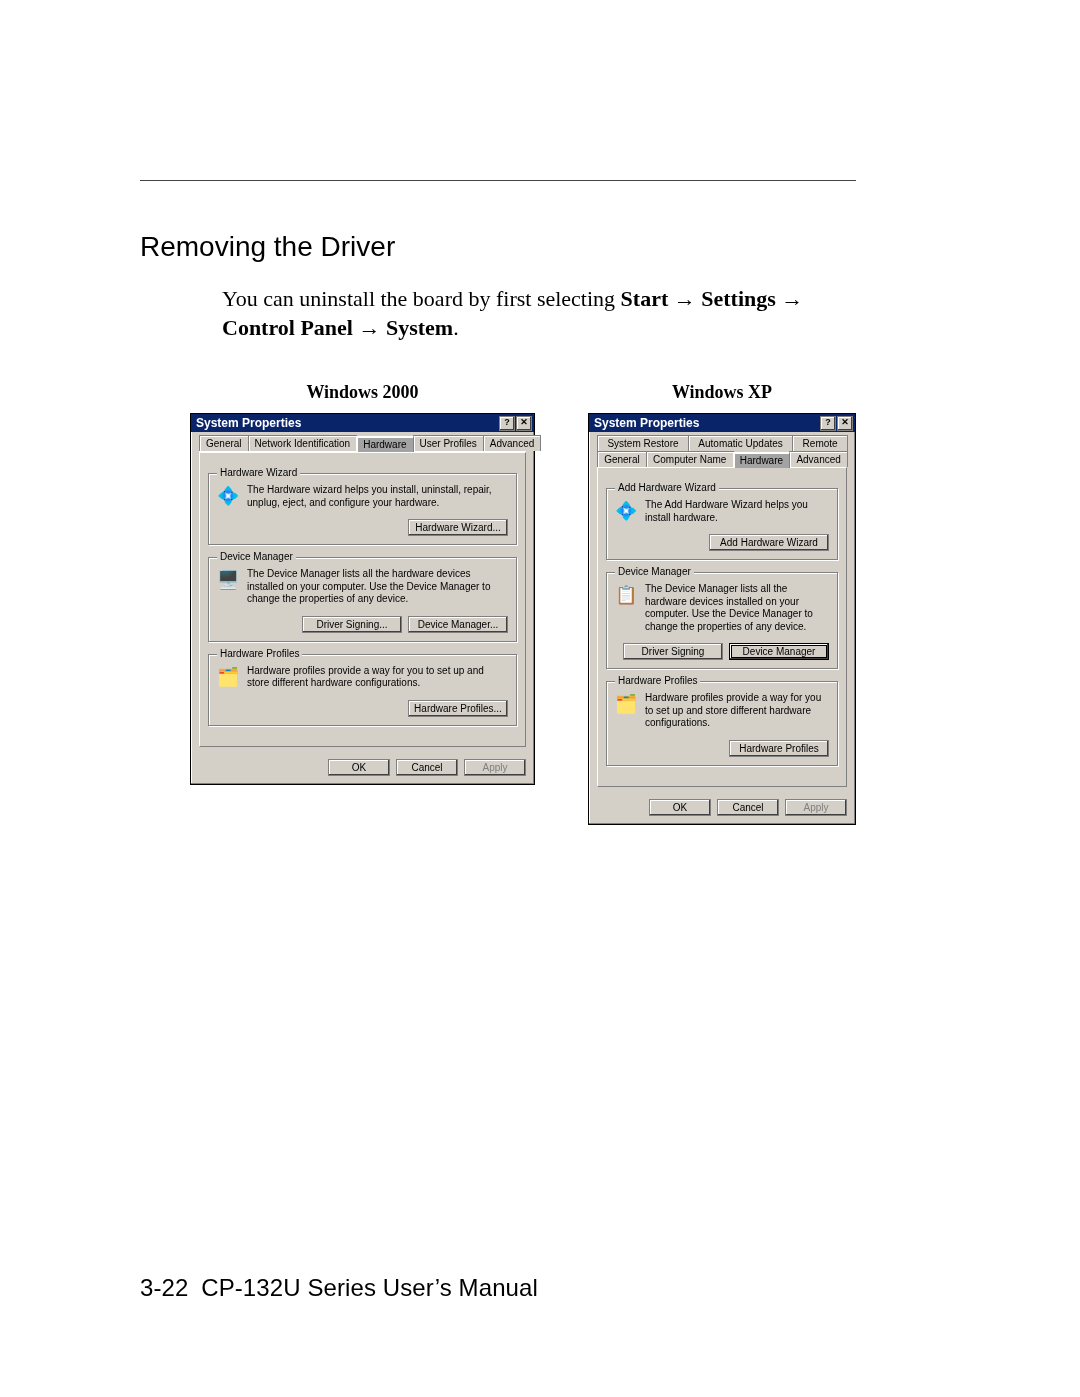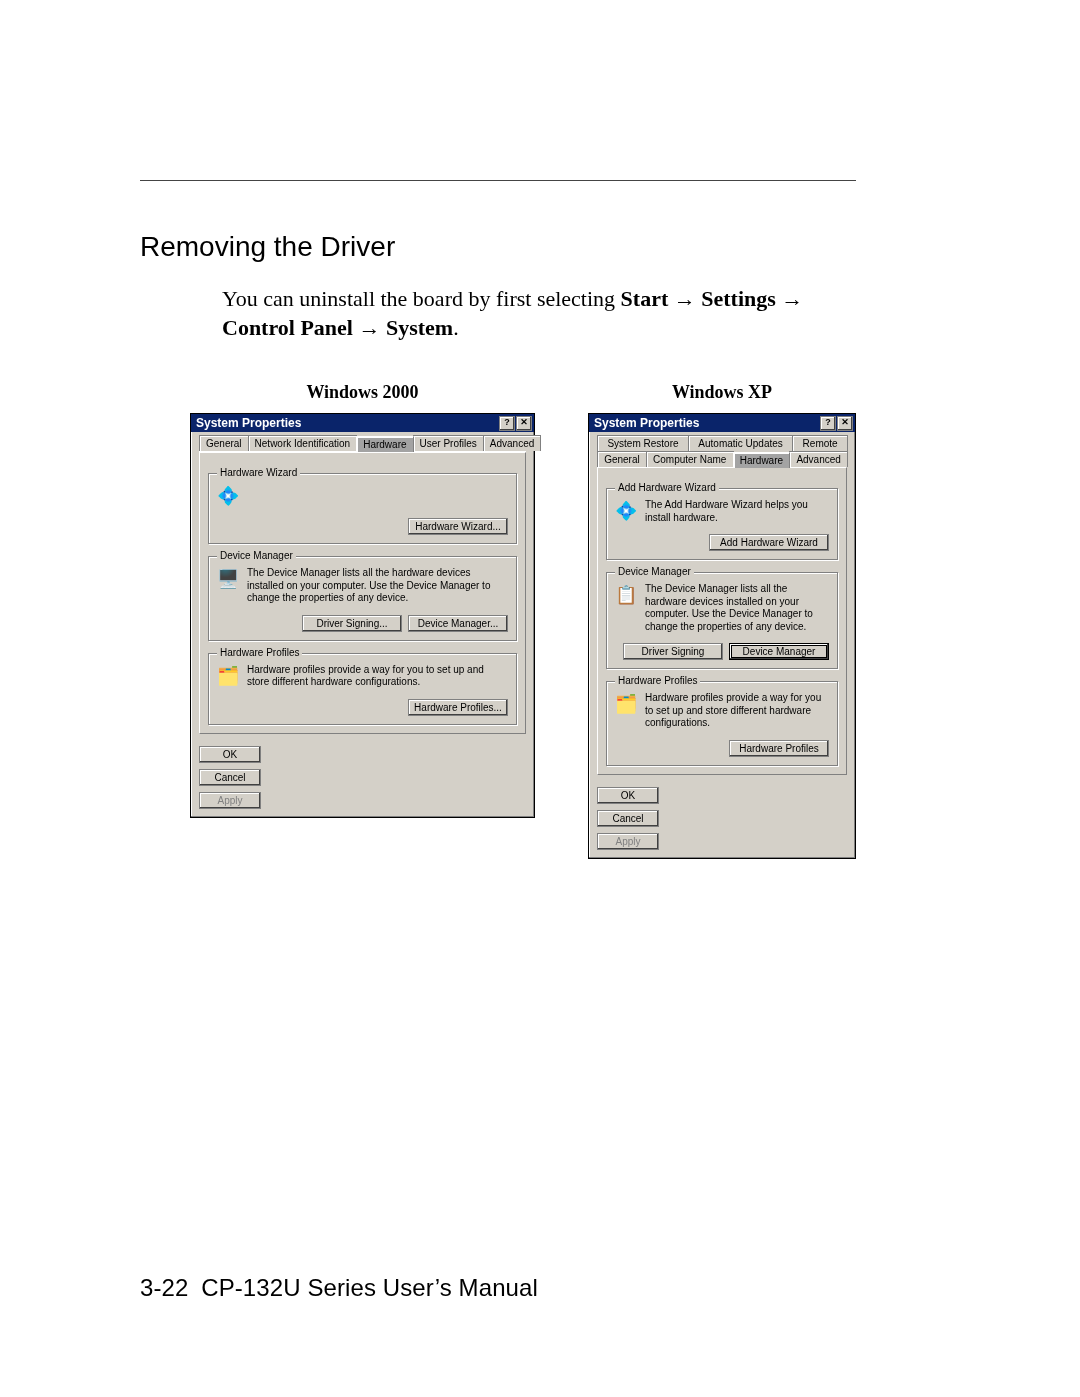--- a/index.html
+++ b/index.html
@@ -109,21 +109,21 @@
   }
   
   .tab-row-xp { display:flex; flex-wrap:wrap; }
   .tab-row-xp .row { display:flex; width:100%; }
   .tab-row-xp .tab { flex: 1 1 auto; text-align:center; }
 
   .group {
     border: 1px solid #808080;
     box-shadow: inset 1px 1px 0 #fff, 1px 1px 0 #fff;
     padding: 10px 8px 8px 8px;
-    margin: 12px 0 0 0;
+    margin: 12px 0 12px 0;
     position: relative;
   }
   .group-label {
     position: absolute;
     top: -7px;
     left: 8px;
     background: #d4d0c8;
     padding: 0 3px;
     font-size: 10px;
   }
@@ -148,21 +148,20 @@
   }
   .btn.focused {
     outline: 1px solid #000;
     outline-offset: -3px;
     border: 1px solid #000;
   }
   .btn.disabled { color: #808080; }
   .bottom-btns {
     display: flex; gap: 6px; justify-content: flex-end;
     padding: 6px 8px 8px 8px;
-    flex-direction: column;
   }
 
   .page-footer {
     position: absolute;
     left: 140px;
     bottom: 95px;
     font-family: Arial, Helvetica, sans-serif;
     font-size: 24px;
     letter-spacing: 0.1px;
   }
@@ -209,20 +208,21 @@
             <div class="tab">User Profiles</div>
             <div class="tab">Advanced</div>
           </div>
 
           <div class="tabs-panel">
 
             <div class="group">
               <div class="group-label">Hardware Wizard</div>
               <div class="g-row">
                 <div class="g-icon">💠</div>
+                <div class="g-text">The Hardware wizard helps you install, uninstall, repair, unplug, eject, and configure your hardware.</div>
               </div>
               <div class="g-btns">
                 <div class="btn">
                   <span>Hardware Wizard...</span>
                 </div>
               </div>
             </div>
 
             <div class="group">
               <div class="group-label">Device Manager</div>

